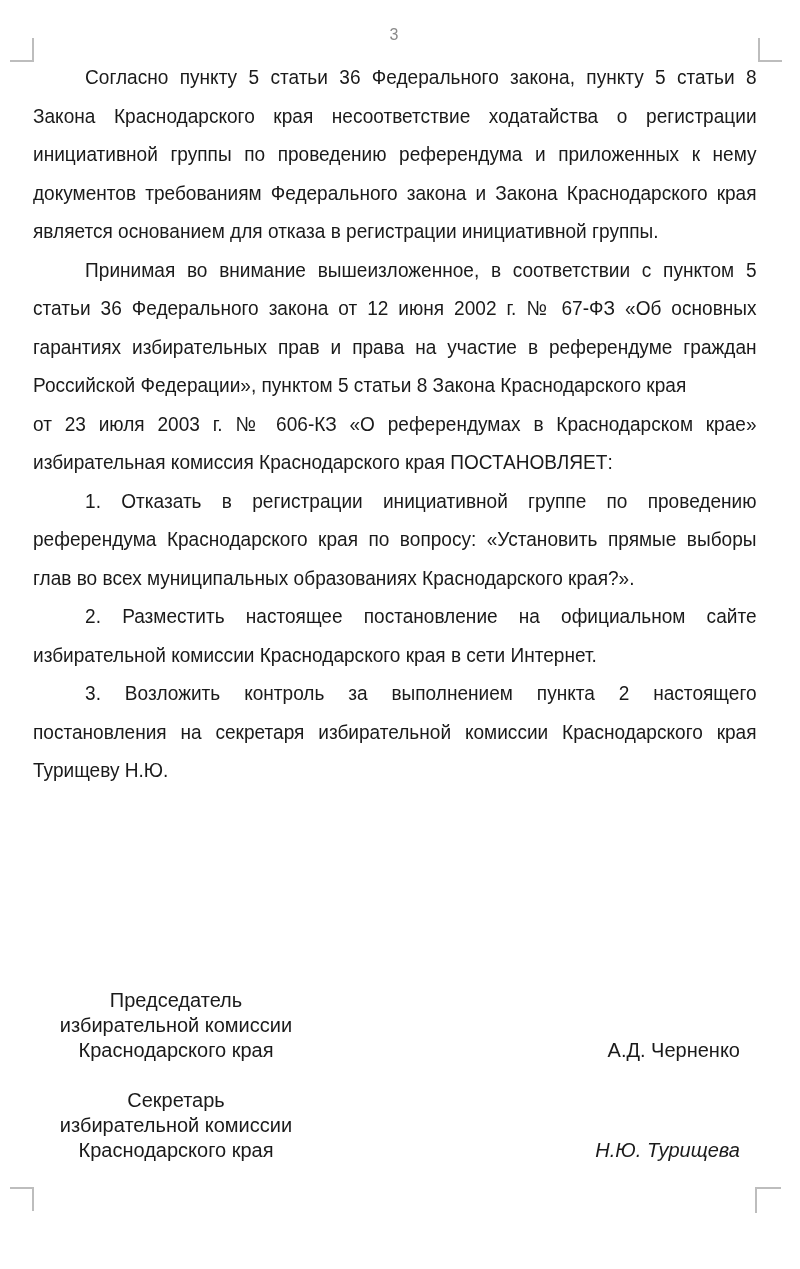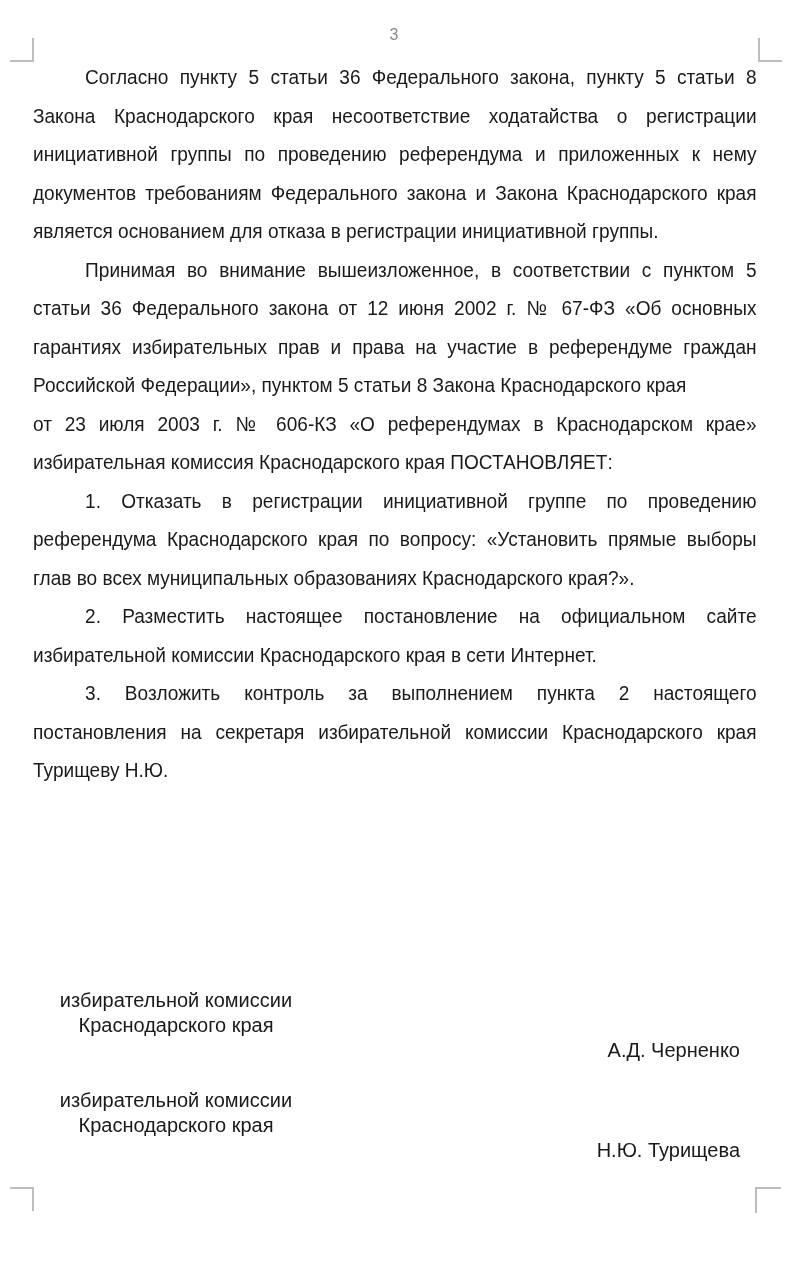--- a/index.html
+++ b/index.html
@@ -46,25 +46,27 @@
   <p class="para">Согласно пункту 5 статьи 36 Федерального закона, пункту 5 статьи 8 Закона Краснодарского края несоответствие ходатайства о регистрации инициативной группы по проведению референдума и приложенных к нему документов требованиям Федерального закона и Закона Краснодарского края является основанием для отказа в регистрации инициативной группы.</p>
   <p class="para">Принимая во внимание вышеизложенное, в соответствии с пунктом 5 статьи 36 Федерального закона от 12 июня 2002 г. № 67-ФЗ «Об основных гарантиях избирательных прав и права на участие в референдуме граждан Российской Федерации», пунктом 5 статьи 8 Закона Краснодарского края</p>
   <p class="para noindent">от 23 июля 2003 г. № 606-КЗ «О референдумах в Краснодарском крае» избирательная комиссия Краснодарского края ПОСТАНОВЛЯЕТ:</p>
   <p class="para">1. Отказать в регистрации инициативной группе по проведению референдума Краснодарского края по вопросу: «Установить прямые выборы глав во всех муниципальных образованиях Краснодарского края?».</p>
   <p class="para">2. Разместить настоящее постановление на официальном сайте избирательной комиссии Краснодарского края в сети Интернет.</p>
   <p class="para">3. Возложить контроль за выполнением пункта 2 настоящего постановления на секретаря избирательной комиссии Краснодарского края Турищеву Н.Ю.</p>
 </div>
 
 <div class="sign-block sig1">
   <div class="sign-title">
+    <span class="line">Председатель</span>
     <span class="line">избирательной комиссии</span>
     <span class="line">Краснодарского края</span>
   </div>
   <div class="sign-name" style="top:50px;">А.Д. Черненко</div>
 </div>
 
 <div class="sign-block sig2">
   <div class="sign-title">
+    <span class="line">Секретарь</span>
     <span class="line">избирательной комиссии</span>
     <span class="line">Краснодарского края</span>
   </div>
-  <div class="sign-name" style="top:50px;">Н.Ю. Турищева</div>
+  <div class="sign-name" style="top:50px;font-style:italic;">Н.Ю. Турищева</div>
 </div>
 
 </body></html>

